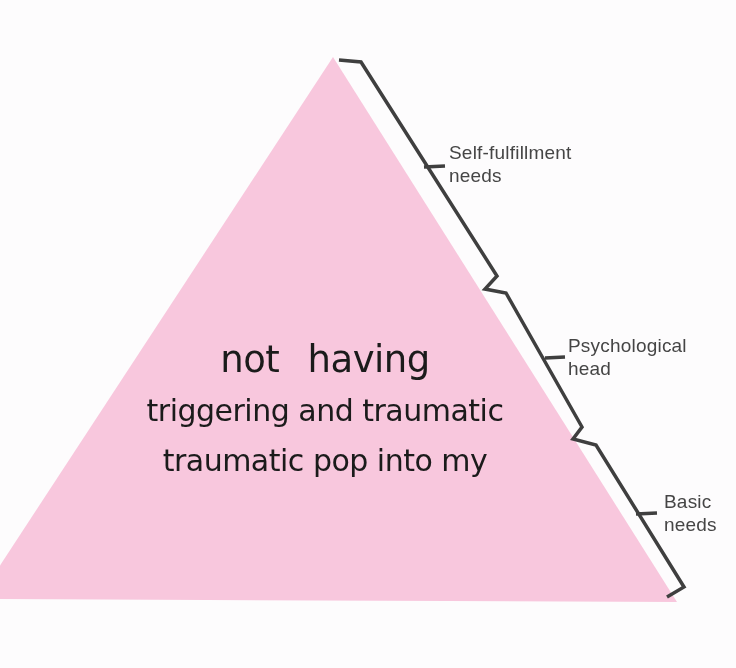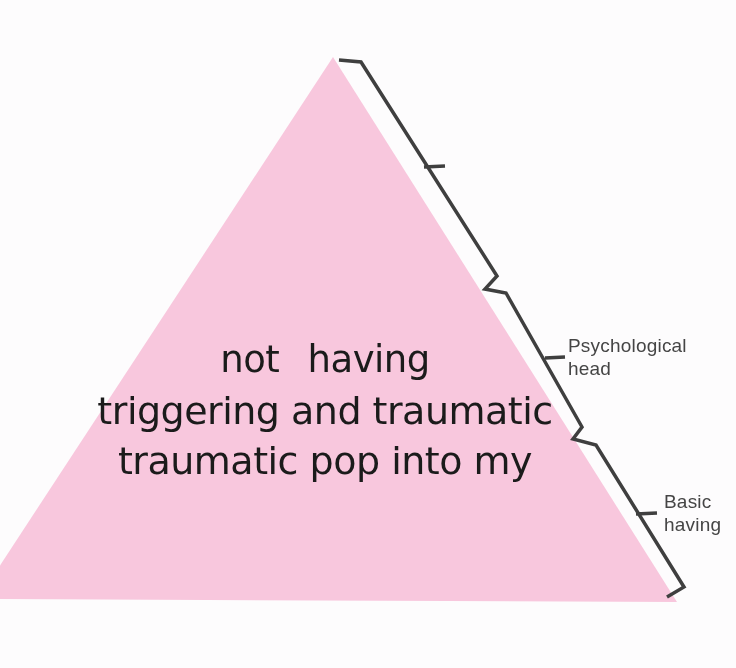--- a/index.html
+++ b/index.html
@@ -31,21 +31,21 @@
     font-family: "DejaVu Sans", "Liberation Sans", sans-serif;
     font-weight: normal;
   }
   .caption .cap-line-1 {
     font-size: 37px;
     line-height: 52px;
     word-spacing: 17px;
     letter-spacing: -0.5px;
   }
   .caption .cap-line {
-    font-size: 38px;
+    font-size: 30px;
     line-height: 50px;
     letter-spacing: -0.5px;
   }
   .side-label {
     position: absolute;
     color: #454545;
     font-size: 19px;
     line-height: 23px;
     font-weight: 500;
     letter-spacing: 0.2px;
@@ -68,18 +68,19 @@
 
     <path d="M424,167 L445,166 M545,358 L565,357 M636,514 L657,513" fill="none" stroke="#3f3f3f" stroke-width="3.5" stroke-linecap="butt"></path>
   </svg>
 
   <div class="caption">
     <div class="cap-line-1">not having</div>
     <div class="cap-line">triggering and traumatic</div>
     <div class="cap-line">traumatic pop into my</div>
   </div>
 
+  <div class="side-label label-self">Self-fulfillment needs</div>
 
   <div class="side-label label-psych">Psychological head</div>
 
-  <div class="side-label label-basic">Basic having</div>
+  <div class="side-label label-basic">Basic needs</div>
 
 </div>
 
 </body></html>

